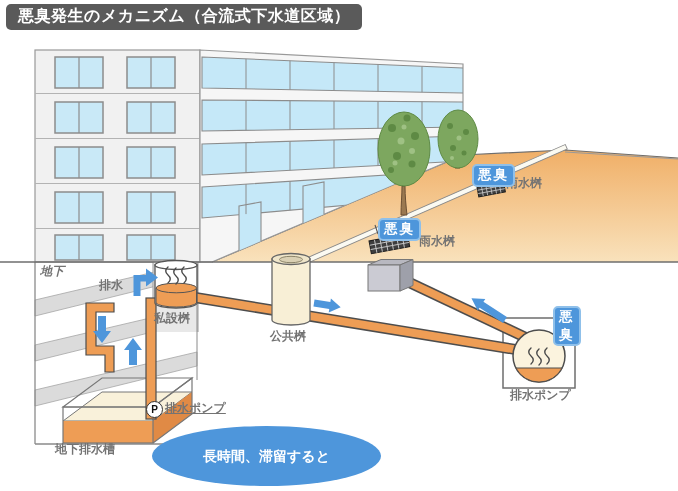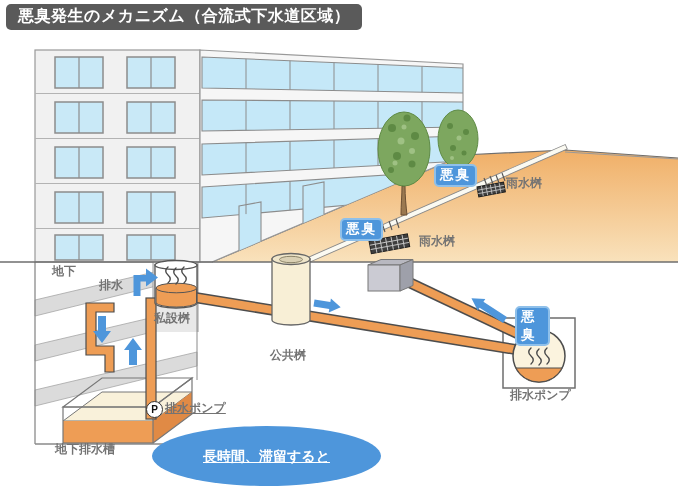--- a/index.html
+++ b/index.html
@@ -10,27 +10,27 @@
   html,body{margin:0;padding:0;background:#fff;}
   .stage{position:relative;width:678px;height:491px;background:#fff;overflow:hidden;
          font-family:"Liberation Sans","DejaVu Sans",sans-serif;}
   .stage svg{position:absolute;left:0;top:0;}
   .overlay{position:absolute;left:0;top:0;width:550px;height:491px;pointer-events:none;}
   .title-badge{position:absolute;left:6px;top:4px;background:var(--title-bg);color:#fff;
          font-size:16px;font-weight:bold;padding:2px 12px 3px;border-radius:5px;letter-spacing:.5px;}
   .lbl{position:absolute;color:#737373;font-size:12px;font-weight:bold;white-space:nowrap;line-height:1.15;}
   .odor-badge{position:absolute;background:var(--accent-blue);border:2px solid var(--badge-border);
          color:#fff;font-size:13.5px;font-weight:bold;padding:0px 4px 1px;border-radius:5px;
-         letter-spacing:2px;line-height:1.3;}
+         letter-spacing:2px;line-height:1.3;margin-left:38px;}
   .pump-symbol{position:absolute;width:15px;height:15px;border:1.5px solid #333;border-radius:50%;
          background:#fff;color:#111;font-size:10px;font-weight:bold;display:flex;
          align-items:center;justify-content:center;}
   .callout{position:absolute;left:152px;top:426px;width:229px;height:60px;background:var(--accent-blue);
          border-radius:50%;display:flex;flex-direction:column;align-items:center;justify-content:center;
-         color:#fff;font-weight:bold;font-size:14px;line-height:1.5;text-align:center;text-decoration:underline;}
+         color:#fff;font-weight:bold;font-size:14px;line-height:1.5;text-align:center;}
 </style>
 </head>
 <body>
 
 <div class="stage">
 
 <svg width="678" height="491" viewBox="0 0 678 491">
   <defs>
     <linearGradient id="streetGrad" x1="0" y1="150" x2="0" y2="262" gradientUnits="userSpaceOnUse">
       <stop offset="0" stop-color="#F0AF67"></stop>
@@ -271,24 +271,24 @@
       <path d="M0,-3.5 H28 V-7 L40,0 L28,7 V3.5 H0 Z"></path>
     </g>
   </g>
 
   <path d="M193,433 L252,438 L230,464 Z" style="fill:var(--accent-blue)"></path>
 </svg>
 
 <div class="overlay">
   <div class="title-badge">悪臭発生のメカニズム（合流式下水道区域）</div>
 
-  <span class="lbl" style="left:52px;top:265px;">地下</span>
+  <span class="lbl" style="left:40px;top:265px;font-style:italic;">地下</span>
   <span class="lbl" style="left:99px;top:279px;">排水</span>
   <span class="lbl" style="left:154px;top:312px;">私設桝</span>
-  <span class="lbl" style="left:270px;top:330px;margin-top:19px;">公共桝</span>
+  <span class="lbl" style="left:270px;top:330px;">公共桝</span>
   <span class="lbl" style="left:419px;top:235px;">雨水桝</span>
   <span class="lbl" style="left:506px;top:177px;">雨水桝</span>
   <span class="lbl" style="left:510px;top:389px;">排水ポンプ</span>
   <span class="lbl" style="left:165px;top:402px;text-decoration:underline;">排水ポンプ</span>
   <span class="lbl" style="left:55px;top:443px;">地下排水槽</span>
 
   <span class="pump-symbol" style="left:146px;top:401px;">P</span>
 
   <span class="odor-badge" style="left:340px;top:218px;">悪臭</span>
   <span class="odor-badge" style="left:434px;top:164px;">悪臭</span>

